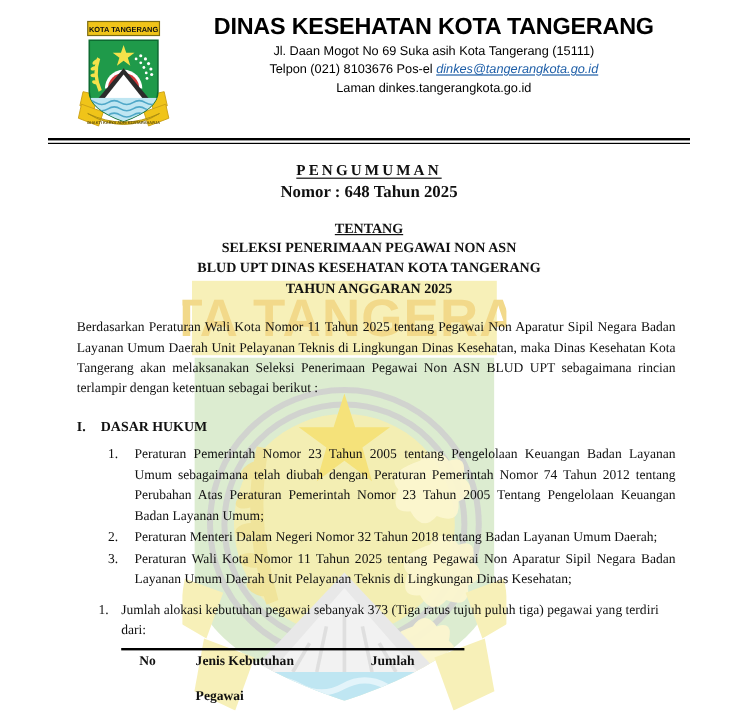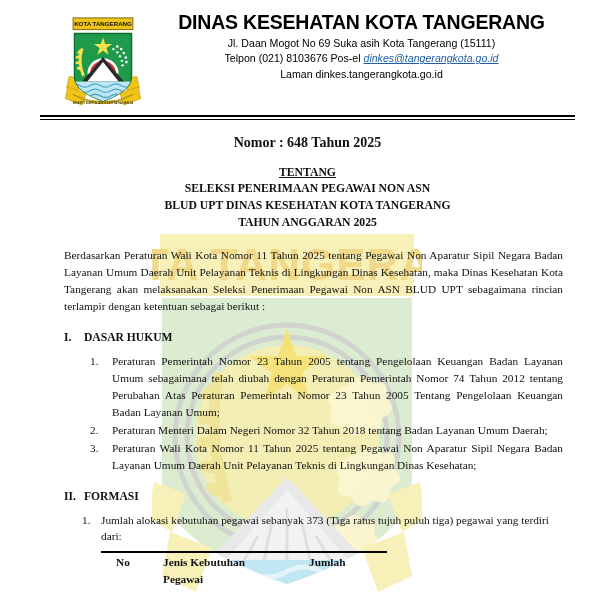--- a/index.html
+++ b/index.html
@@ -141,21 +141,21 @@
 
   
   .tbl-wrap { margin: 6px 0 0 37px; width: 286px; }
   table.formasi-tbl {
     border-collapse: collapse;
     width: 100%;
     font-size: 11.3px;
   }
   table.formasi-tbl th,
   table.formasi-tbl td {
-    padding: 0 2px;
+    padding: 12px 2px;
     line-height: 1.32;
   }
   table.formasi-tbl thead th {
     font-weight: bold;
     text-align: left;
     vertical-align: top;
     padding-top: 2px;
   }
   .th-no { width: 44px; text-align: center !important; }
   .th-jenis { width: 150px; padding-left: 18px !important; }
@@ -312,20 +312,21 @@
     </div>
   </div>
 
   <div class="rule-wrap">
     <div class="rule-thick"></div>
     <div class="rule-gap"></div>
     <div class="rule-thin"></div>
   </div>
 
   <div class="title-block">
+    <div class="t-pengumuman">PENGUMUMAN</div>
     <div class="t-nomor">Nomor : 648 Tahun 2025</div>
     <div class="t-tentang">TENTANG</div>
     <div class="t-sub">SELEKSI PENERIMAAN PEGAWAI NON ASN</div>
     <div class="t-sub">BLUD UPT DINAS KESEHATAN KOTA TANGERANG</div>
     <div class="t-sub">TAHUN ANGGARAN 2025</div>
   </div>
 
   <div class="body-wrap">
 
     <p class="intro-par">Berdasarkan Peraturan Wali Kota Nomor 11 Tahun 2025 tentang Pegawai Non Aparatur Sipil Negara Badan Layanan Umum Daerah Unit Pelayanan Teknis di Lingkungan Dinas Kesehatan, maka Dinas Kesehatan Kota Tangerang akan melaksanakan Seleksi Penerimaan Pegawai Non ASN BLUD UPT sebagaimana rincian terlampir dengan ketentuan sebagai berikut :</p>
@@ -343,24 +344,20 @@
       <li>
         <span class="li-num">2.</span>
         <span class="li-txt">Peraturan Menteri Dalam Negeri Nomor 32 Tahun 2018 tentang Badan Layanan Umum Daerah;</span>
       </li>
       <li>
         <span class="li-num">3.</span>
         <span class="li-txt">Peraturan Wali Kota Nomor 11 Tahun 2025 tentang Pegawai Non Aparatur Sipil Negara Badan Layanan Umum Daerah Unit Pelayanan Teknis di Lingkungan Dinas Kesehatan;</span>
       </li>
     </ol>
 
-    <div class="sec-head">
-      <span class="sec-num">II.</span>
-      <span>FORMASI</span>
-    </div>
 
     <ol class="formasi">
       <li>
         <span class="li-num">1.</span>
         <span class="li-txt">Jumlah alokasi kebutuhan pegawai sebanyak 373 (Tiga ratus tujuh puluh tiga) pegawai yang terdiri dari:</span>
       </li>
     </ol>
 
     <div class="tbl-wrap">
       <table class="formasi-tbl">

